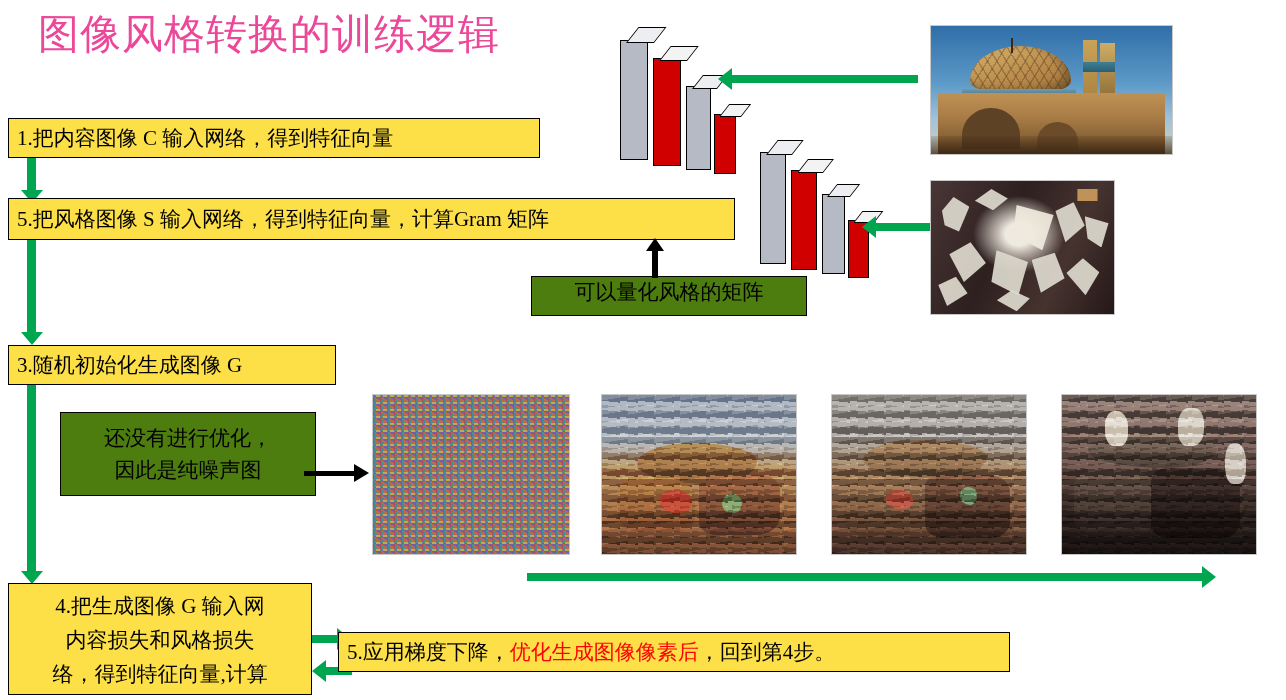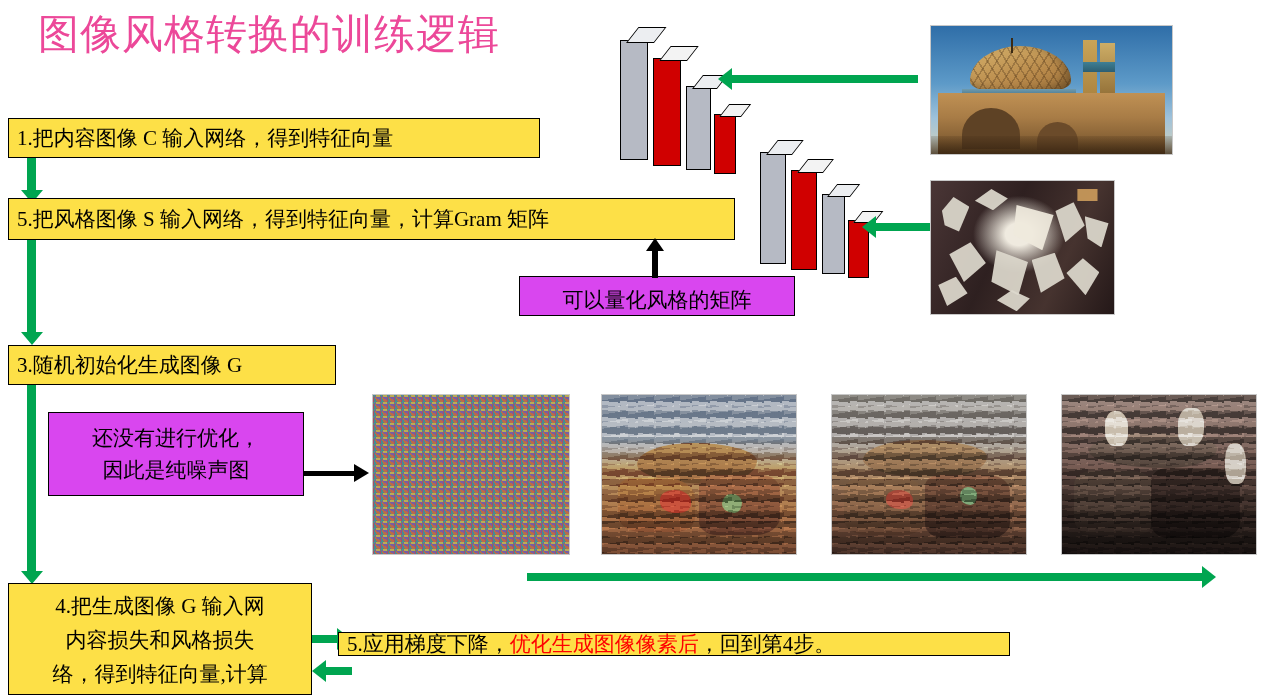--- a/index.html
+++ b/index.html
@@ -41,31 +41,32 @@
     font-size: 21px;
     line-height: 30px;
     display: flex;
     align-items: center;
     font-family: "Liberation Serif", "DejaVu Serif", serif;
   }
   .step-box .txt { padding: 0 8px; width: 100%; }
 
   
   .note-box {
-    background: #d946ef;
+    background: #4d7c0f;
     border: 1.6px solid #000000;
     box-sizing: border-box;
     color: #000000;
     font-size: 21px;
     line-height: 30px;
     display: flex;
-    align-items: flex-end;
+    align-items: flex-start;
     justify-content: center;
     text-align: center;
     font-family: "Liberation Sans", "DejaVu Sans", sans-serif;
+    margin-left: 12px;
   }
 
   .shaft-v { position:absolute; background:#00A550; width:9px; left:0; top:0; }
   .head-down {
     position:absolute; width:0; height:0;
     border-left:11px solid transparent;
     border-right:11px solid transparent;
     border-top:13px solid #00A550;
     left:-6.5px;
   }
@@ -275,21 +276,21 @@
   <div class="abs" style="left:312px; top:628px; width:40px; height:22px;">
     <div class="shaft-h" style="width:28px; top:7px;"></div>
     <div class="head-right" style="left:25px; top:0px;"></div>
   </div>
 
   <div class="abs" style="left:312px; top:660px; width:40px; height:22px;">
     <div class="shaft-h" style="width:28px; top:7px; left:12px;"></div>
     <div class="head-left" style="left:0px; top:0px;"></div>
   </div>
 
-  <div class="abs step-box" style="left:338px; top:632px; width:672px; height:24px;">
+  <div class="abs step-box" style="left:338px; top:632px; width:672px; height:40px;">
     <span class="txt" style="white-space:nowrap;">
       <span>5.应用梯度下降，</span><span style="color:#FF0000;">优化生成图像像素后</span><span>，回到第4步。</span>
     </span>
   </div>
 
   <div class="abs note-box" style="left:519px; top:276px; width:276px; height:40px;">
     <span>可以量化风格的矩阵</span>
   </div>
 
   <div class="abs" style="left:645px; top:238px; width:20px; height:40px;">

